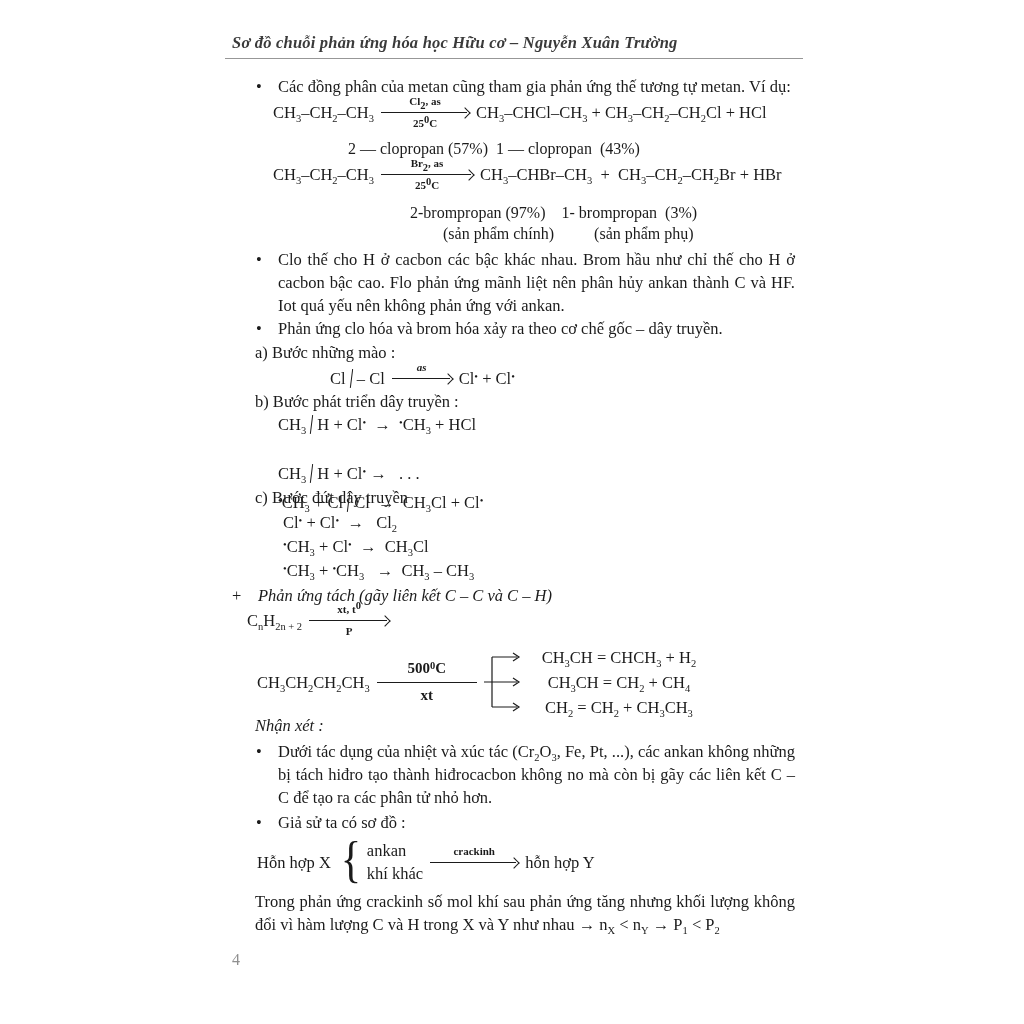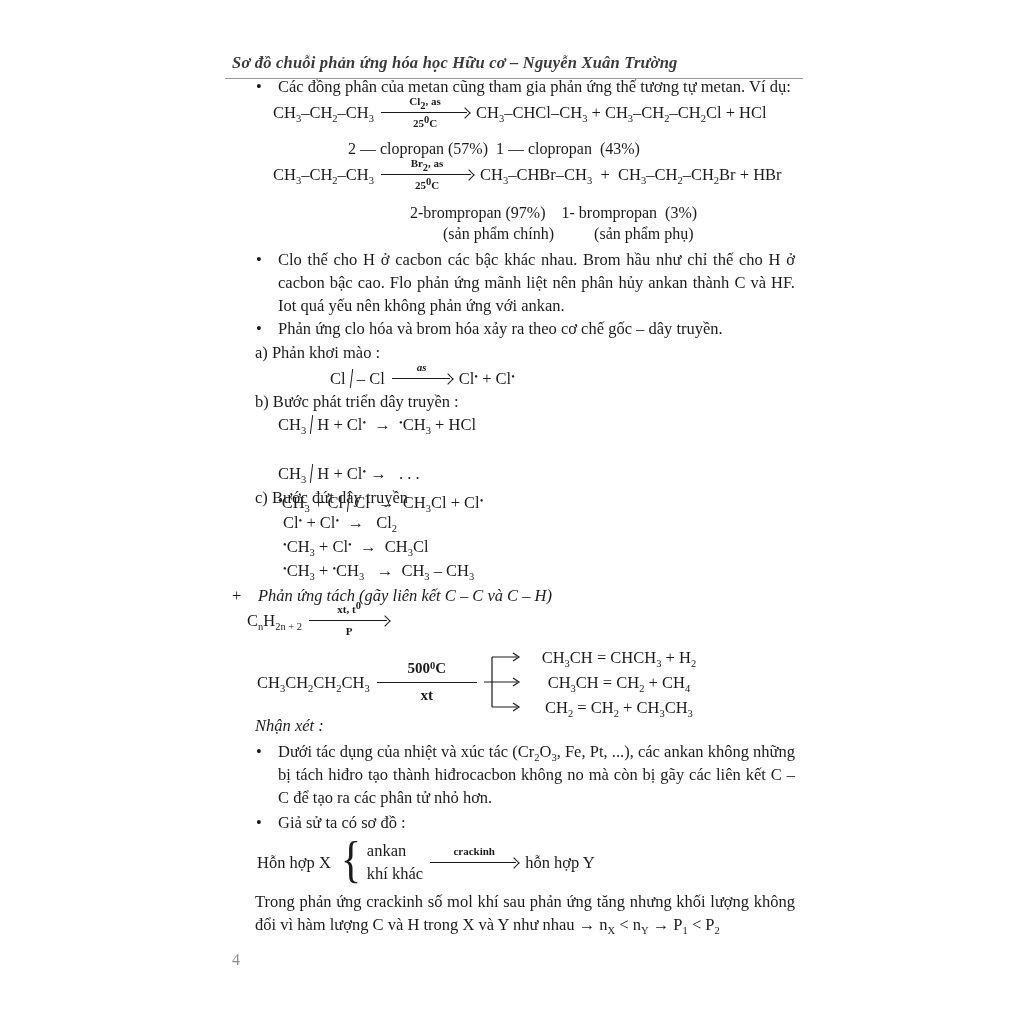--- a/index.html
+++ b/index.html
@@ -1,19 +1,19 @@
 <!DOCTYPE html>
 <html><head>
 <meta charset="utf-8">
 <style>
   html,body{margin:0;padding:0;background:#ffffff;}
   .page{position:relative;width:1024px;height:1024px;background:#ffffff;overflow:hidden;
         font-family:"Liberation Serif","DejaVu Serif",serif;color:#1b1b1b;font-size:16.5px;}
   .hdr{position:absolute;left:225px;top:33px;width:578px;border-bottom:1.2px solid #979797;padding-bottom:5px;}
-  .hdr .t{font-style:italic;font-weight:bold;font-size:16.5px;color:#3a3a3a;padding-left:7px;letter-spacing:.2px;margin-top:20px;}
+  .hdr .t{font-style:italic;font-weight:bold;font-size:16.5px;color:#3a3a3a;padding-left:7px;letter-spacing:.2px;}
   .pageno{position:absolute;left:232px;top:951px;font-size:16px;color:#8f8f8f;}
 
   .blk{position:absolute;line-height:23px;white-space:nowrap;}
   .blk.bullet{display:flex;white-space:normal;}
   .dot{width:22px;flex:none;}
   .btext{white-space:normal;}
   .just{text-align:justify;}
   .blk.caption{font-size:16px;}
   .blk.italic{font-style:italic;}
   .blk.para{white-space:normal;}
@@ -81,21 +81,21 @@
       <div class="blk caption" style="left: 410px; top: 201px;">2-brompropan (97%)&nbsp;&nbsp;&nbsp; 1- brompropan&nbsp; (3%)</div>
       <div class="blk caption" style="left: 423px; top: 222px; margin-left: 20px;">(sản phẩm chính)&nbsp;&nbsp;&nbsp;&nbsp;&nbsp;&nbsp;&nbsp;&nbsp;&nbsp; (sản phẩm phụ)</div>
       <div class="blk bullet" style="left: 256px; top: 248px;">
         <span class="dot">•</span>
         <div class="btext just" style="width: 517px;">Clo thế cho H ở cacbon các bậc khác nhau. Brom hầu như chỉ thế cho H ở cacbon bậc cao. Flo phản ứng mãnh liệt nên phân hủy ankan thành C và HF. Iot quá yếu nên không phản ứng với ankan.</div>
       </div>
       <div class="blk bullet" style="left: 256px; top: 317px;">
         <span class="dot">•</span>
         <div class="btext">Phản ứng clo hóa và brom hóa xảy ra theo cơ chế gốc – dây truyền.</div>
       </div>
-      <div class="blk label" style="left: 255px; top: 341px;">a) Phản khơi mào :</div>
+      <div class="blk label" style="left: 255px; top: 341px;">a) Bước những mào :</div>
       <div class="blk eq" style="left: 330px; top: 361px;">
         <span class="chem">Cl<span class="bb"></span>– Cl</span>
         <span class="rx">
           <span class="rx-a"><i>as</i></span>
           <span class="rx-l" style="width: 60px;"></span>
           <span class="rx-b"></span>
         </span>
         <span class="chem">Cl<sup>•</sup> + Cl<sup>•</sup></span>
       </div>
       <div class="blk label" style="left: 255px; top: 390px;">b) Bước phát triển dây truyền :</div>

